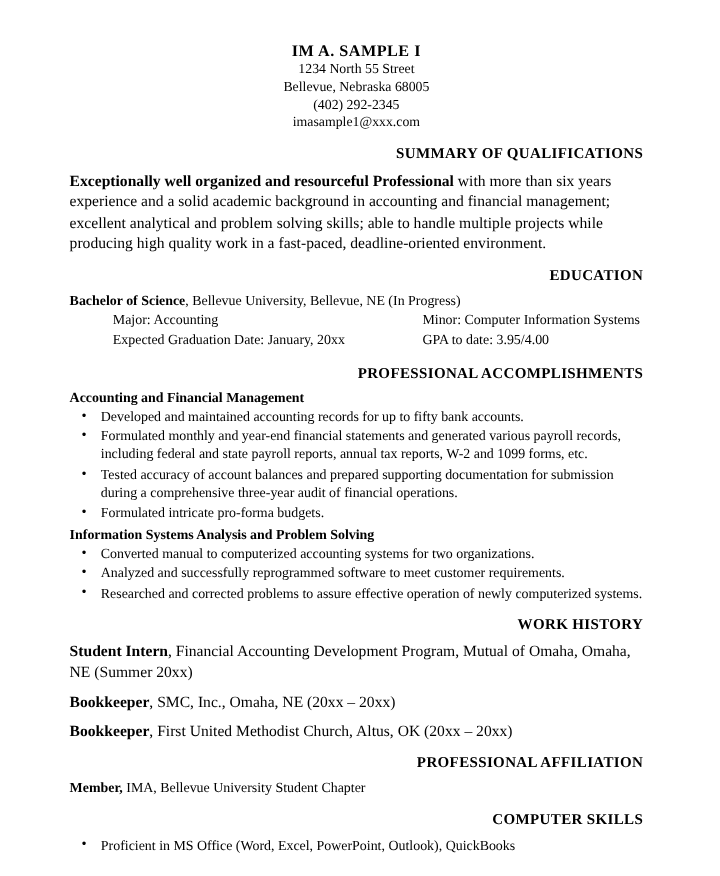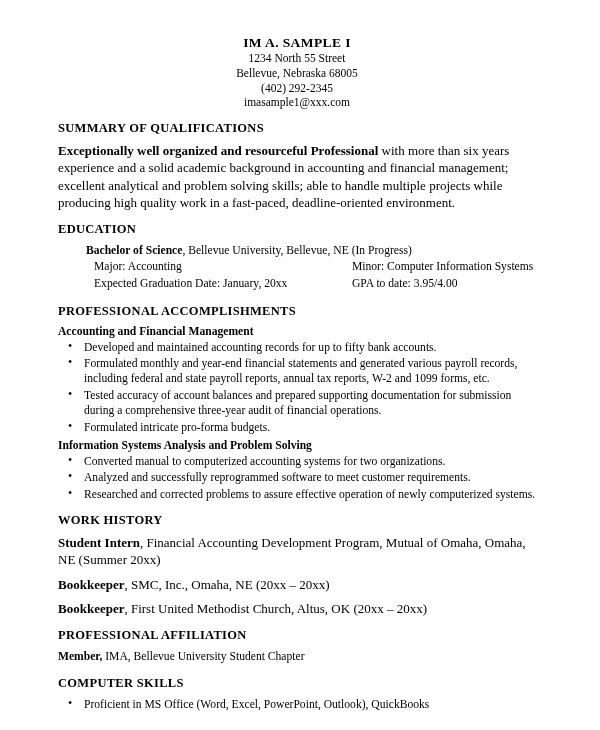--- a/index.html
+++ b/index.html
@@ -26,41 +26,40 @@
   }
   .name {
     font-weight: bold;
     font-size: 13.5px;
     letter-spacing: 0.4px;
   }
   .contact-line {
     font-size: 11.5px;
   }
   .section-title {
-    text-align: left;
+    text-align: right;
     font-weight: bold;
     font-size: 12.5px;
     letter-spacing: 0.3px;
     margin: 11px 0 6px 0;
   }
   .para {
     font-size: 13px;
     line-height: 1.33;
     text-align: left;
   }
   .para b {
     font-weight: bold;
   }
   .edu-line {
     font-size: 11.6px;
     line-height: 1.35;
   }
   .edu-line b {
     font-weight: bold;
-    margin-left: 28px;
   }
   .edu-cols {
     display: flex;
     font-size: 11.6px;
     line-height: 1.45;
     padding-left: 36px;
   }
   .edu-cols .col-left {
     width: 258px;
     flex: 0 0 258px;

